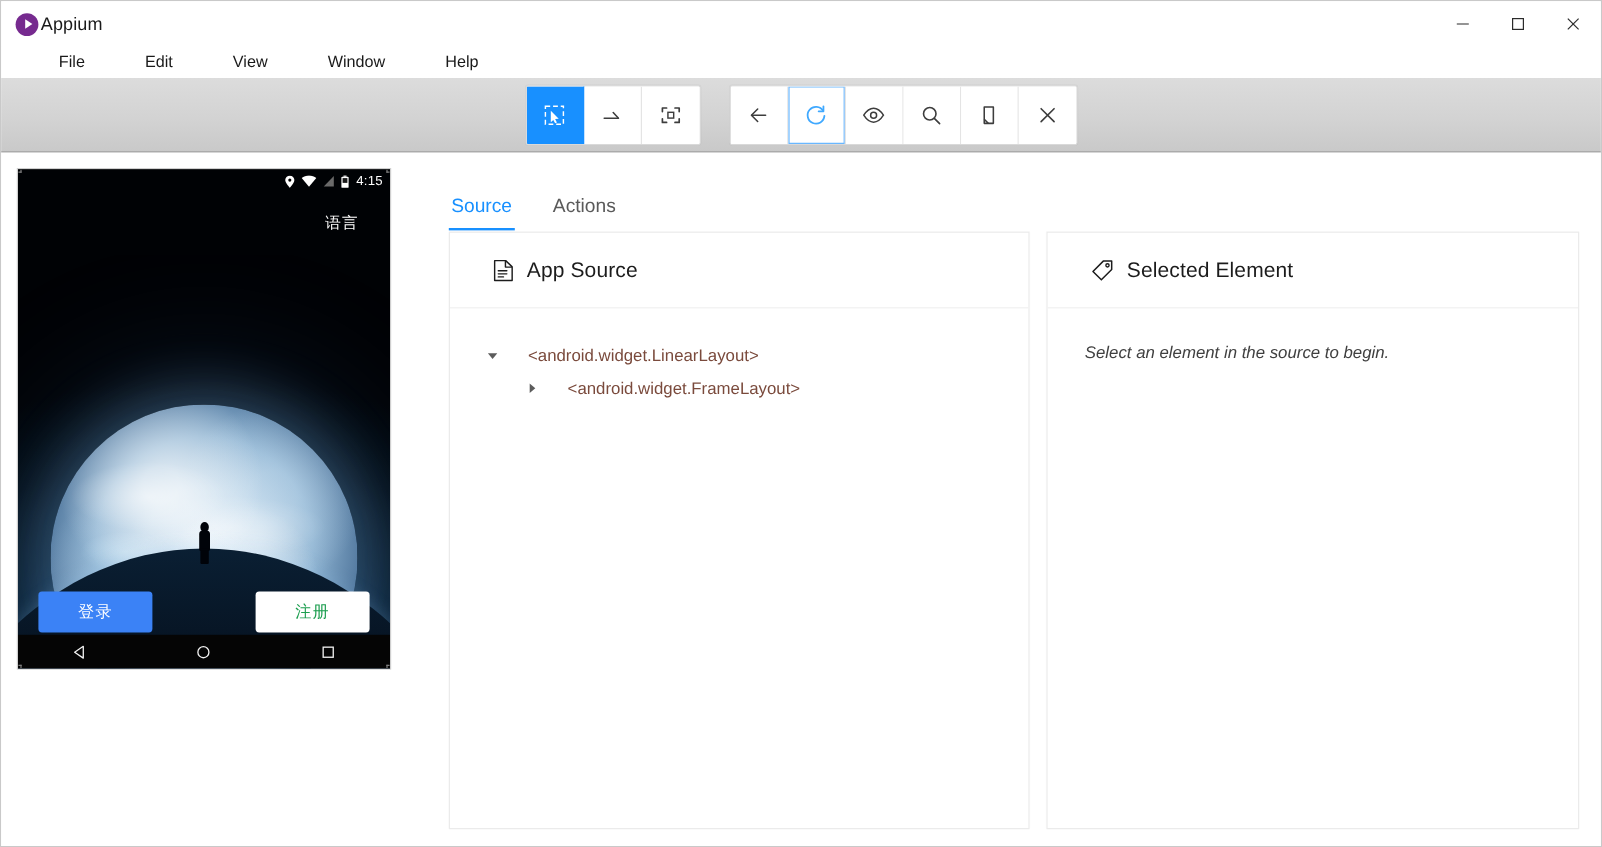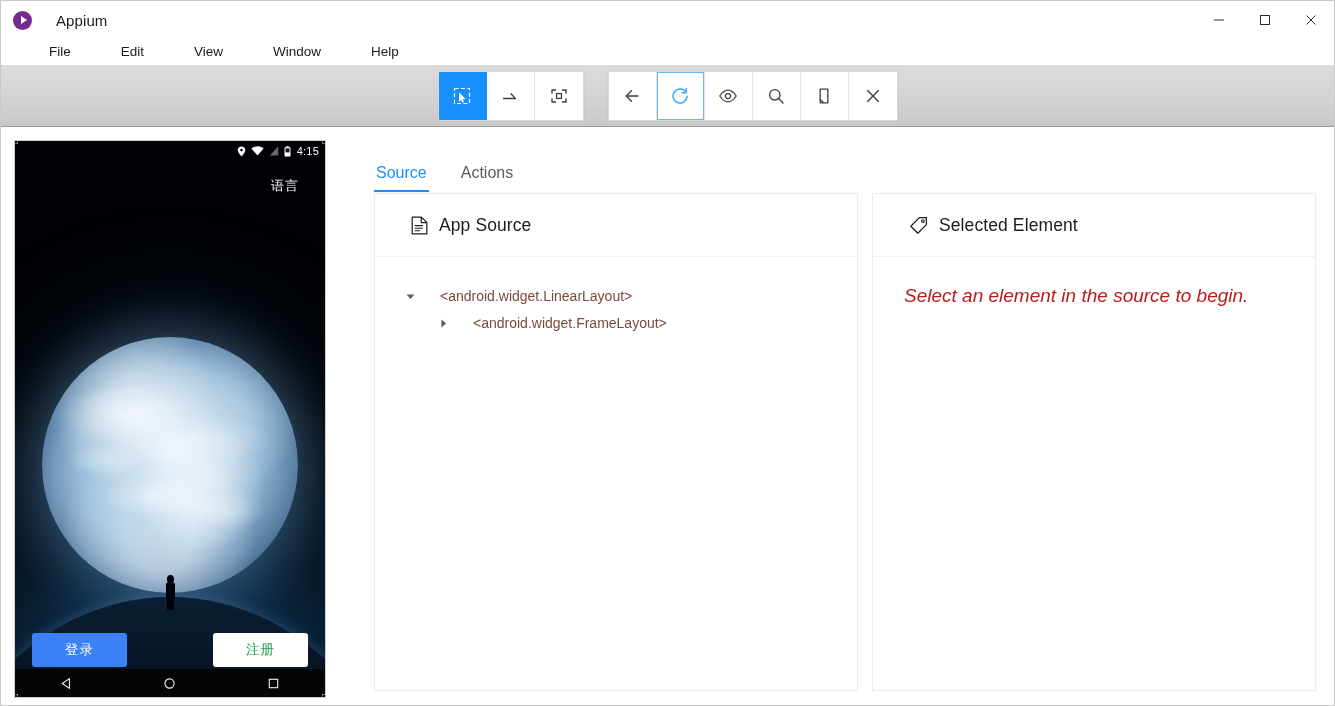--- a/index.html
+++ b/index.html
@@ -17,21 +17,21 @@
     border: 1px solid #c9c9c9;
   }
 
   
   .titlebar {
     height: 38px; flex: 0 0 38px;
     background: #ffffff;
     display: flex; align-items: center;
     position: relative;
   }
-  .title-left { display: flex; align-items: center; padding-left: 12px; gap: 24px; }
+  .title-left { display: flex; align-items: center; padding-left: 12px; gap: 2px; }
   .app-logo {
     width: 19px; height: 19px; border-radius: 50%;
     background: #762a8f;
     display: flex; align-items: center; justify-content: center;
   }
   .app-logo .play {
     width: 0; height: 0;
     border-left: 6px solid #ffffff;
     border-top: 4px solid transparent;
     border-bottom: 4px solid transparent;
@@ -108,21 +108,21 @@
     gap: 14px;
   }
 
   
   .screen-wrap {
     flex: 0 0 310px;
     position: relative;
     height: 552px;
   }
   .device-screen {
-    width: 310px; height: 556px;
+    width: 310px; height: 416px;
     background: #000000;
     position: relative;
     overflow: hidden;
     outline: 1px solid #cfcfcf;
   }
   .handle {
     position: absolute; width: 7px; height: 7px;
     background: transparent;
     border: 1px dashed rgba(140,140,140,.9);
     z-index: 9;
@@ -308,22 +308,22 @@
   }
   .tree-node.child { padding-left: 33px; }
   .caret {
     width: 11px; height: 11px;
     display: flex; align-items: center; justify-content: center;
     flex: 0 0 11px;
   }
   .caret svg { display: block; }
   .tree-label { white-space: nowrap; }
   .empty-hint {
-    font-size: 19px;
-    color: #b91c1c;
+    font-size: 14px;
+    color: #404040;
     font-style: italic;
     padding-top: 2px;
     padding-left: 1px;
   }
 </style>
 </head>
 <body>
 
 <div class="app">
 

